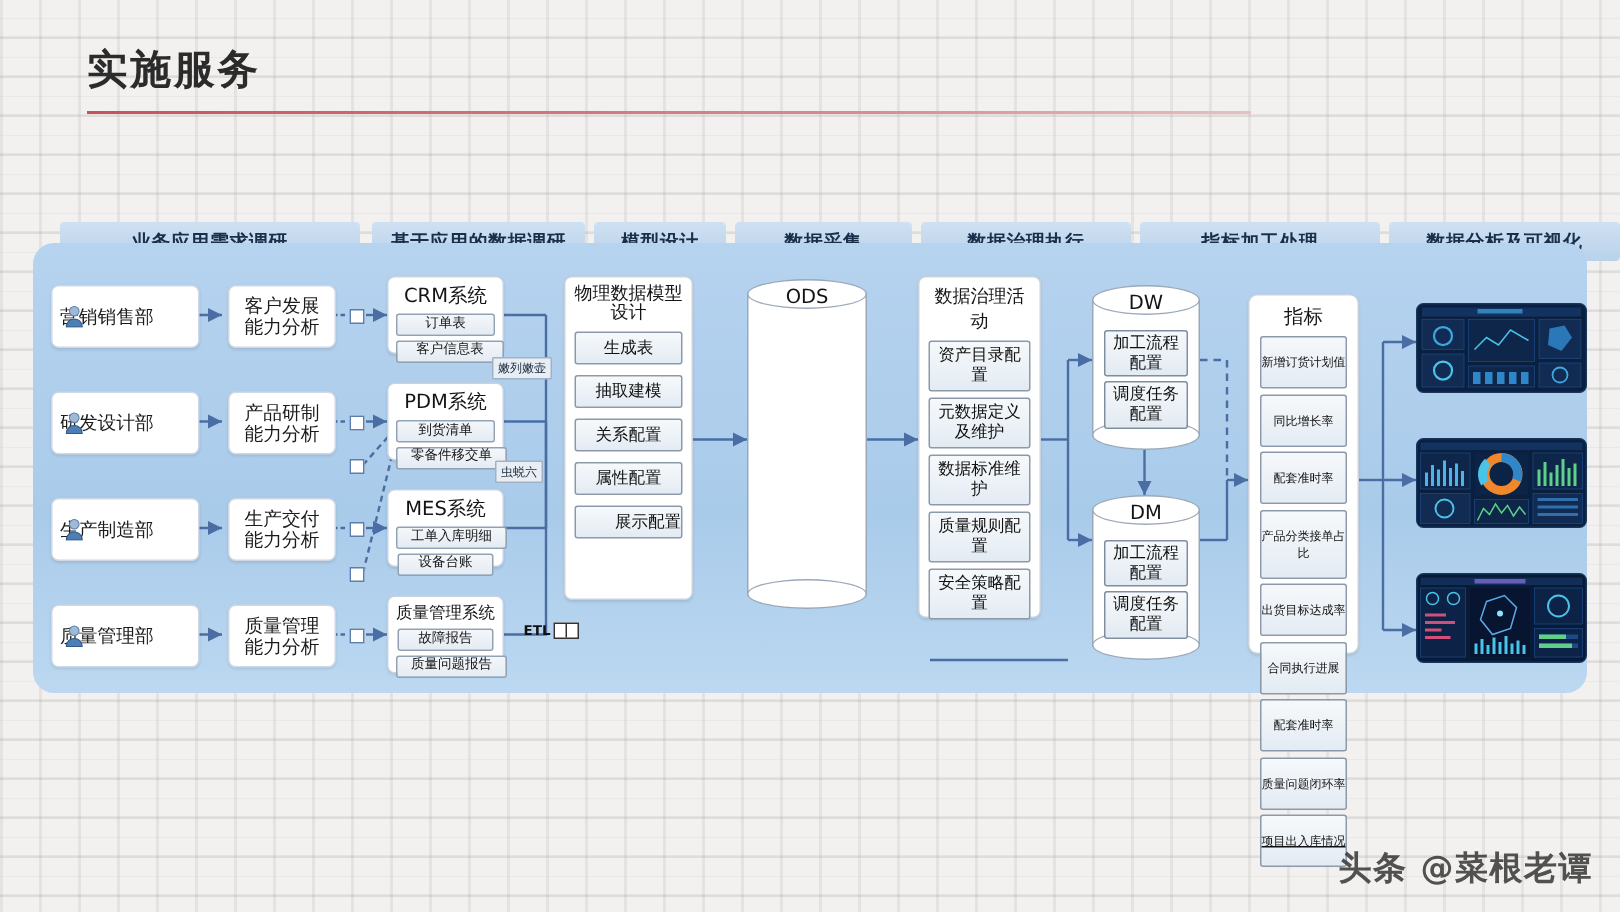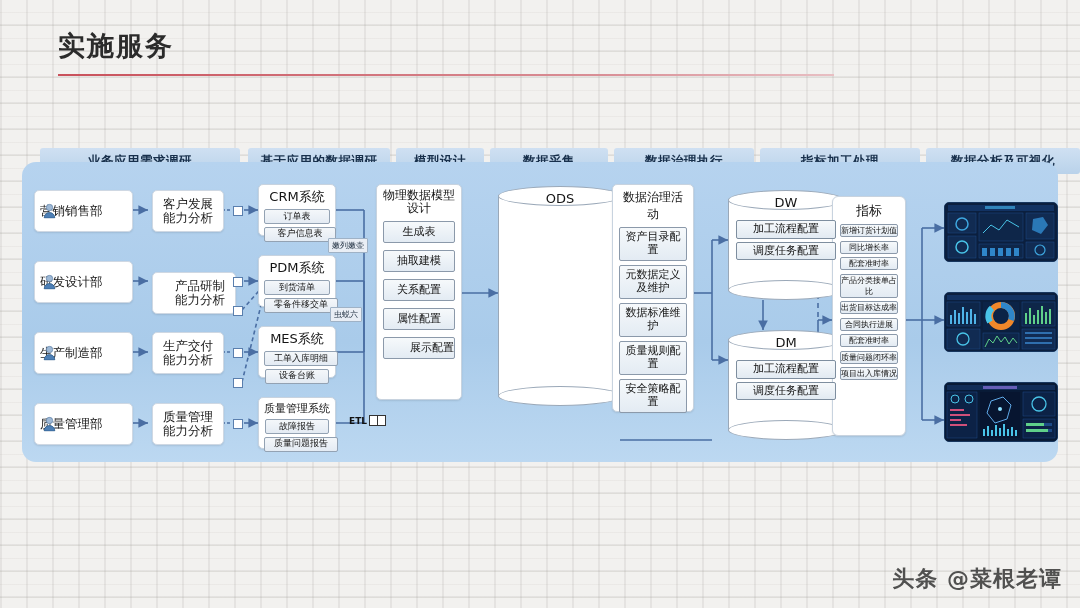--- a/index.html
+++ b/index.html
@@ -79,21 +79,21 @@
     box-shadow:0 1px 2px rgba(0,0,0,.10);box-sizing:border-box;padding:4px 6px;
   }
   .modeltitle{font-size:12px;text-align:center;color:#141414;line-height:1.12;margin-bottom:5px;}
   .mitem{
     background:linear-gradient(to bottom,#f6f9fb,#e3ebf3);
     border:1px solid #8b99aa;border-radius:2px;
     font-size:11px;text-align:center;color:#111;padding:2.5px 0;margin-bottom:7px;
   }
 
   
-  .cyl{position:absolute;padding-left:44px;}
+  .cyl{position:absolute;}
   .cyl .body{
     position:absolute;left:0;right:0;top:9px;bottom:9px;
     background:#fff;border-left:1px solid #9aa8b8;border-right:1px solid #9aa8b8;
   }
   .cyl .top,.cyl .bot{
     position:absolute;left:0;right:0;height:18px;
     background:#fff;border:1px solid #9aa8b8;border-radius:50%;
   }
   .cyl .top{top:0;}
   .cyl .bot{bottom:0;}
@@ -122,21 +122,21 @@
 
   
   .kpibox{
     position:absolute;background:#fff;border:1px solid #c8d3df;border-radius:6px;
     box-shadow:0 1px 2px rgba(0,0,0,.10);box-sizing:border-box;padding:4px 7px;
   }
   .kpititle{font-size:13px;text-align:center;color:#141414;margin:1px 0 4px;}
   .kitem{
     background:linear-gradient(to bottom,#f6f9fb,#e3ebf3);
     border:1px solid #8b99aa;border-radius:2px;
-    font-size:8px;text-align:center;color:#111;padding:0 0;margin-bottom:3.5px;
+    font-size:8px;text-align:center;color:#111;padding:11px 0;margin-bottom:3.5px;
   }
 
   
   .dash{
     position:absolute;border-radius:5px;overflow:hidden;
     background:#0c2142;border:1px solid #17365e;
   }
 
   
   .links{position:absolute;left:0;top:0;width:1080px;height:608px;pointer-events:none;}
@@ -271,21 +271,21 @@
     <circle cx="6.5" cy="4" r="3.2" fill="#9fb9d6" stroke="#5c7fa6" stroke-width=".7"></circle>
     <path d="M1.2 14.5c0-3.4 2.4-5.4 5.3-5.4s5.3 2 5.3 5.4z" fill="#4d7fb5" stroke="#2d5a86" stroke-width=".7"></path>
   </svg>
   <span>质量管理部</span>
 </div>
 
 <div class="card ability" style="left:152px;top:190px;width:70px;height:40px;">
   <span>客户发展</span>
   <span>能力分析</span>
 </div>
-<div class="card ability" style="left:152px;top:272px;width:70px;height:40px;padding-left:12px;">
+<div class="card ability" style="left:152px;top:261px;width:70px;height:40px;">
   <span>产品研制</span>
   <span>能力分析</span>
 </div>
 <div class="card ability" style="left:152px;top:332px;width:70px;height:40px;">
   <span>生产交付</span>
   <span>能力分析</span>
 </div>
 <div class="card ability" style="left:152px;top:403px;width:70px;height:40px;">
   <span>质量管理</span>
   <span>能力分析</span>
@@ -381,21 +381,21 @@
 <div class="kpibox" style="left:832px;top:196px;width:74px;height:240px;">
   <div class="kpititle">指标</div>
   <div class="kitem">新增订货计划值</div>
   <div class="kitem">同比增长率</div>
   <div class="kitem">配套准时率</div>
   <div class="kitem">产品分类接单占比</div>
   <div class="kitem">出货目标达成率</div>
   <div class="kitem">合同执行进展</div>
   <div class="kitem">配套准时率</div>
   <div class="kitem">质量问题闭环率</div>
-  <div class="kitem" style="margin-bottom:0;">项目出入库情况</div>
+  <div class="kitem" style="margin-bottom:0;text-decoration:underline;">项目出入库情况</div>
 </div>
 
 <div class="dash" style="left:944px;top:202px;width:112px;height:58px;">
   <svg viewBox="0 0 112 58" width="112" height="58">
     <rect width="112" height="58" fill="#0b1f3e"></rect>
     <rect x="3" y="2" width="106" height="6" fill="#123262"></rect>
     <rect x="40" y="3" width="30" height="3" fill="#3ea7e0" opacity=".7"></rect>
     <rect x="3" y="10" width="28" height="20" fill="#112b52" stroke="#1d4a86" stroke-width=".5"></rect>
     <circle cx="17" cy="21" r="6" fill="none" stroke="#3ea7e0" stroke-width="1.5"></circle>
     <rect x="34" y="10" width="44" height="28" fill="#0e2649" stroke="#1d4a86" stroke-width=".5"></rect>

